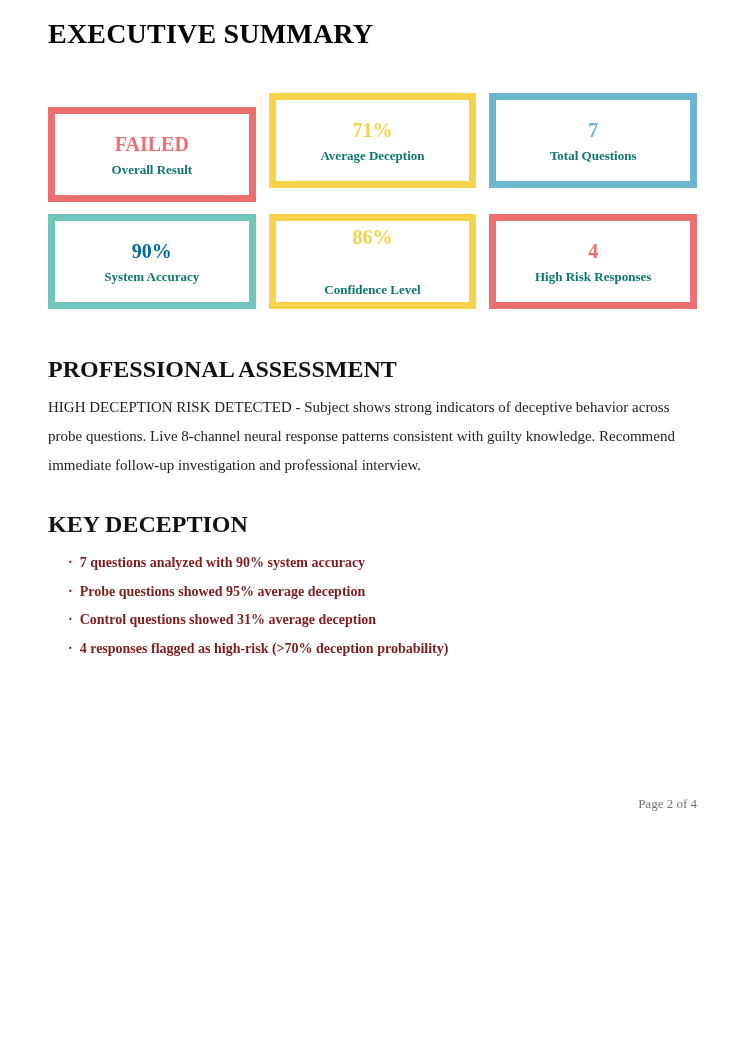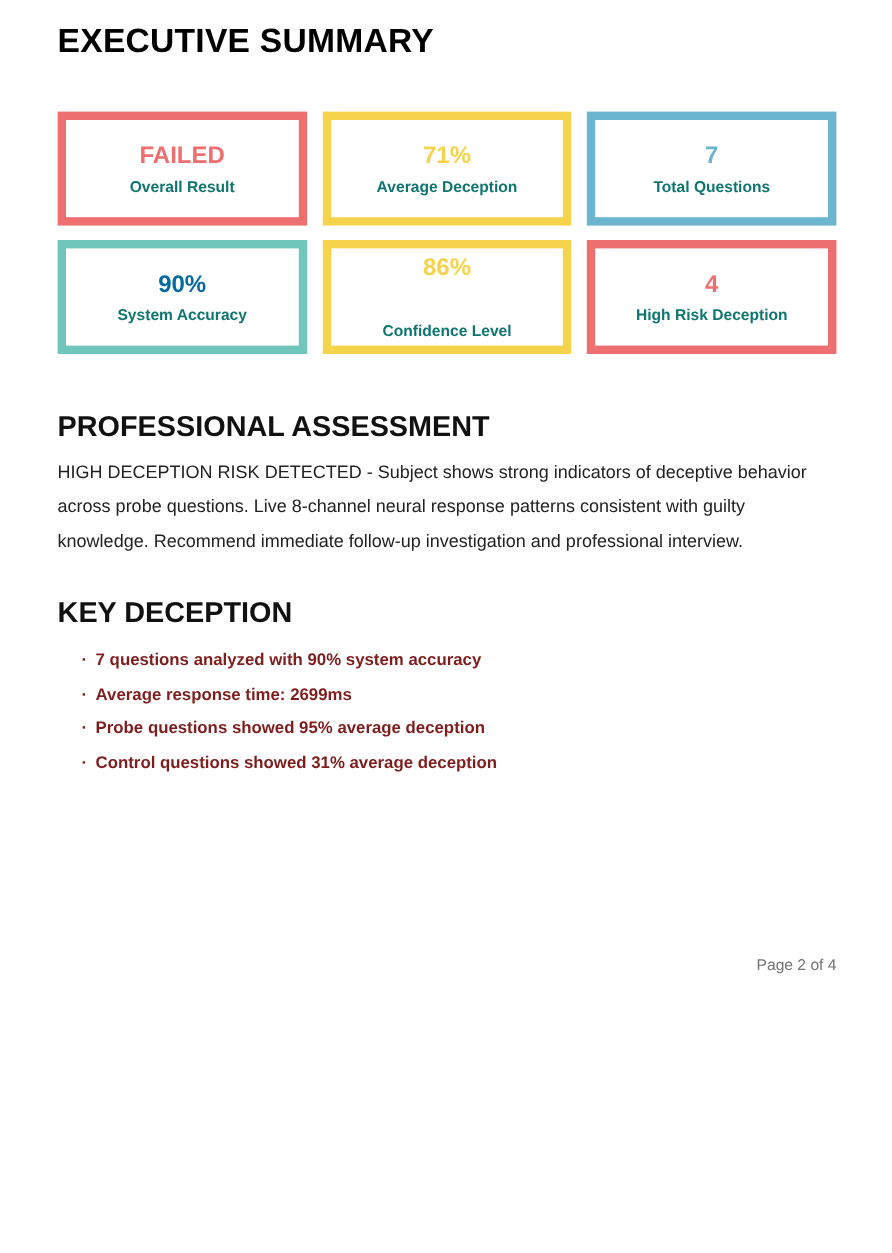--- a/index.html
+++ b/index.html
@@ -1,18 +1,18 @@
 <!DOCTYPE html>
 <html><head>
 <meta charset="utf-8">
 <style>
   html,body{margin:0;padding:0;background:#ffffff;}
   .page{
     width:743px;height:852px;position:relative;background:#ffffff;
-    font-family:Liberation Sans, sans-serif;color:#000;overflow:hidden;
+    font-family:Liberation Serif, serif;color:#000;overflow:hidden;
     box-sizing:border-box;
   }
   .content{padding:20px 46px 0 48px;}
   .page-title{
     font-size:28px;font-weight:bold;margin:0;line-height:28px;
     letter-spacing:0.2px;color:#000;
   }
   .cards{
     display:grid;grid-template-columns:1fr 1fr 1fr;
     column-gap:13px;row-gap:12px;margin-top:45px;
@@ -47,21 +47,21 @@
 </style>
 </head>
 <body>
 
 <div class="page">
   <div class="content">
 
     <h1 class="page-title">EXECUTIVE SUMMARY</h1>
 
     <div class="cards">
-      <div class="card" style="border-color: rgb(238, 111, 111);">
+      <div class="card" style="border-color: rgb(238, 111, 111); margin-top: 14px;">
         <div class="card-value" style="color: rgb(238, 111, 111);">FAILED</div>
         <div class="card-label">Overall Result</div>
       </div>
       <div class="card" style="border-color: rgb(245, 212, 75);">
         <div class="card-value" style="color: rgb(245, 212, 75);">71%</div>
         <div class="card-label">Average Deception</div>
       </div>
       <div class="card" style="border-color: rgb(108, 181, 206);">
         <div class="card-value" style="color: rgb(108, 181, 206);">7</div>
         <div class="card-label">Total Questions</div>
@@ -69,30 +69,30 @@
       <div class="card" style="border-color: rgb(112, 198, 186);">
         <div class="card-value" style="color: #0369a1;">90%</div>
         <div class="card-label">System Accuracy</div>
       </div>
       <div class="card" style="border-color: rgb(245, 212, 75); gap: 36px;">
         <div class="card-value" style="color: rgb(245, 212, 75);">86%</div>
         <div class="card-label">Confidence Level</div>
       </div>
       <div class="card" style="border-color: rgb(238, 111, 111);">
         <div class="card-value" style="color: rgb(238, 111, 111);">4</div>
-        <div class="card-label">High Risk Deception</div>
+        <div class="card-label">High Risk Responses</div>
       </div>
     </div>
 
     <h2 class="section-heading assessment-heading">PROFESSIONAL ASSESSMENT</h2>
     <p class="assessment-body">HIGH DECEPTION RISK DETECTED - Subject shows strong indicators of deceptive behavior across probe questions. Live 8-channel neural response patterns consistent with guilty knowledge. Recommend immediate follow-up investigation and professional interview.</p>
 
     <h2 class="section-heading findings-heading">KEY DECEPTION</h2>
     <ul class="findings-list">
       <li>7 questions analyzed with 90% system accuracy</li>
-      <li>Average response time: 2699ms</li>
       <li>Probe questions showed 95% average deception</li>
       <li>Control questions showed 31% average deception</li>
+      <li>4 responses flagged as high-risk (&gt;70% deception probability)</li>
     </ul>
   </div>
 
   <div class="page-footer">Page 2 of 4</div>
 </div>
 
 </body></html>

